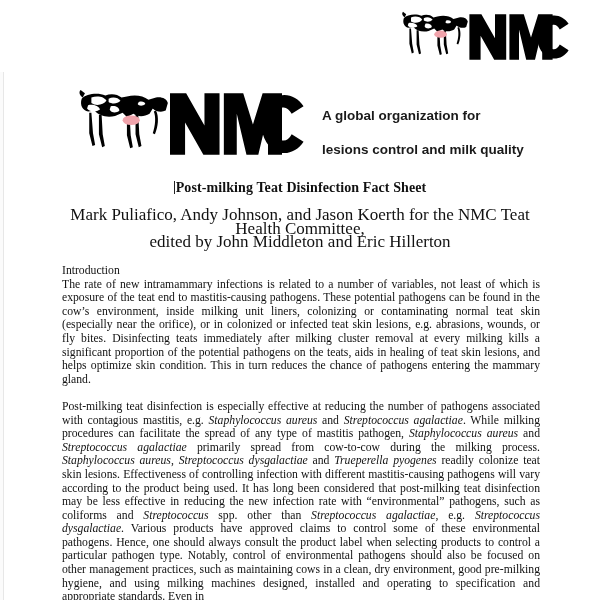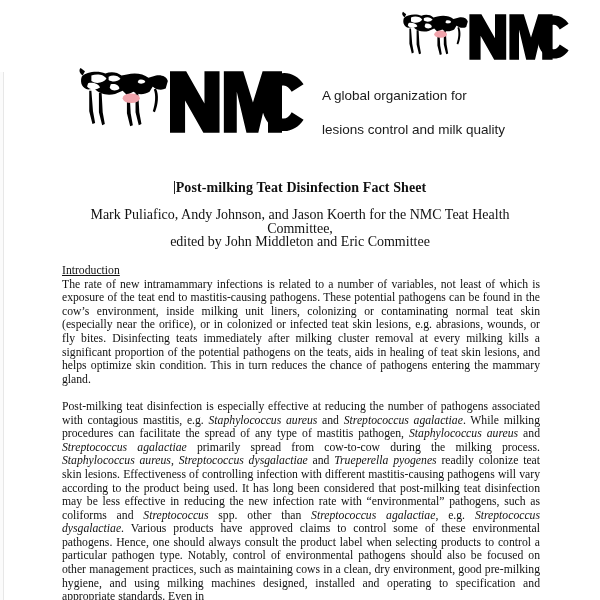--- a/index.html
+++ b/index.html
@@ -48,25 +48,26 @@
     left: 399px;
     top: 11px;
     width: 172px;
     height: 52px;
     display: flex;
     align-items: center;
   }
   .masthead {
     position: absolute;
     left: 66px;
-    top: 66px;
+    top: 88px;
     width: 470px;
     height: 72px;
     display: flex;
-    align-items: flex-end;
+    align-items: flex-start;
+    font-weight: bold;
   }
   .masthead .logo-wrap {
     width: 250px;
     height: 72px;
     display: flex;
     align-items: center;
   }
   .tagline {
     font-family: "Liberation Sans", "DejaVu Sans", sans-serif;
     font-size: 13.5px;
@@ -97,37 +98,36 @@
   .caret {
     display: inline-block;
     width: 1px;
     height: 13px;
     background: #222;
     vertical-align: -2px;
     margin-right: 1px;
   }
   .authors {
     margin-top: 12px;
-    font-size: 14px;
+    font-size: 17px;
     line-height: 13.6px;
   }
   .authors .ln { display: block; }
 
   
   .body-col {
     position: absolute;
     left: 62px;
     top: 264px;
     width: 478px;
     font-size: 11.7px;
     line-height: 13.6px;
     text-align: left;
   }
   .section-head {
-    text-decoration: underline;
     text-underline-offset: 1px;
   }
   .para {
     margin: 0;
     text-align: justify;
     text-justify: inter-word;
   }
   .para + .para { margin-top: 13.6px; }
   .para.tight { margin-top: 0; }
   i { }
@@ -221,21 +221,21 @@
     <div class="tagline">
       <span>A global organization for</span><br>
       <span>lesions control and milk quality</span>
     </div>
   </div>
 
   <div class="title-block">
     <div class="doc-title"><span class="caret"></span><span>Post-milking Teat Disinfection Fact Sheet</span></div>
     <div class="authors">
       <span class="ln">Mark Puliafico, Andy Johnson, and Jason Koerth for the NMC Teat Health Committee,</span>
-      <span class="ln">edited by John Middleton and Eric Committee</span>
+      <span class="ln">edited by John Middleton and Eric Hillerton</span>
     </div>
   </div>
 
   <div class="body-col">
     <p class="para tight">
       <span class="section-head">Introduction</span><br>
       <span class="rich">The rate of new intramammary infections is related to a number of variables, not least of which is exposure of the teat end to mastitis-causing pathogens. These potential pathogens can be found in the cow’s environment, inside milking unit liners, colonizing or contaminating normal teat skin (especially near the orifice), or in colonized or infected teat skin lesions, e.g. abrasions, wounds, or fly bites. Disinfecting teats immediately after milking cluster removal at every milking kills a significant proportion of the potential pathogens on the teats, aids in healing of teat skin lesions, and helps optimize skin condition. This in turn reduces the chance of pathogens entering the mammary gland.</span>
     </p>
     <p class="para rich">Post-milking teat disinfection is especially effective at reducing the number of pathogens associated with contagious mastitis, e.g. <i>Staphylococcus aureus</i> and <i>Streptococcus agalactiae</i>. While milking procedures can facilitate the spread of any type of mastitis pathogen, <i>Staphylococcus aureus</i> and <i>Streptococcus agalactiae</i> primarily spread from cow-to-cow during the milking process. <i>Staphylococcus aureus</i>, <i>Streptococcus dysgalactiae</i> and <i>Trueperella pyogenes</i> readily colonize teat skin lesions. Effectiveness of controlling infection with different mastitis-causing pathogens will vary according to the product being used. It has long been considered that post-milking teat disinfection may be less effective in reducing the new infection rate with “environmental” pathogens, such as coliforms and <i>Streptococcus</i> spp. other than <i>Streptococcus agalactiae</i>, e.g. <i>Streptococcus dysgalactiae</i>. Various products have approved claims to control some of these environmental pathogens. Hence, one should always consult the product label when selecting products to control a particular pathogen type. Notably, control of environmental pathogens should also be focused on other management practices, such as maintaining cows in a clean, dry environment, good pre-milking hygiene, and using milking machines designed, installed and operating to specification and appropriate standards. Even in</p>
   </div>

